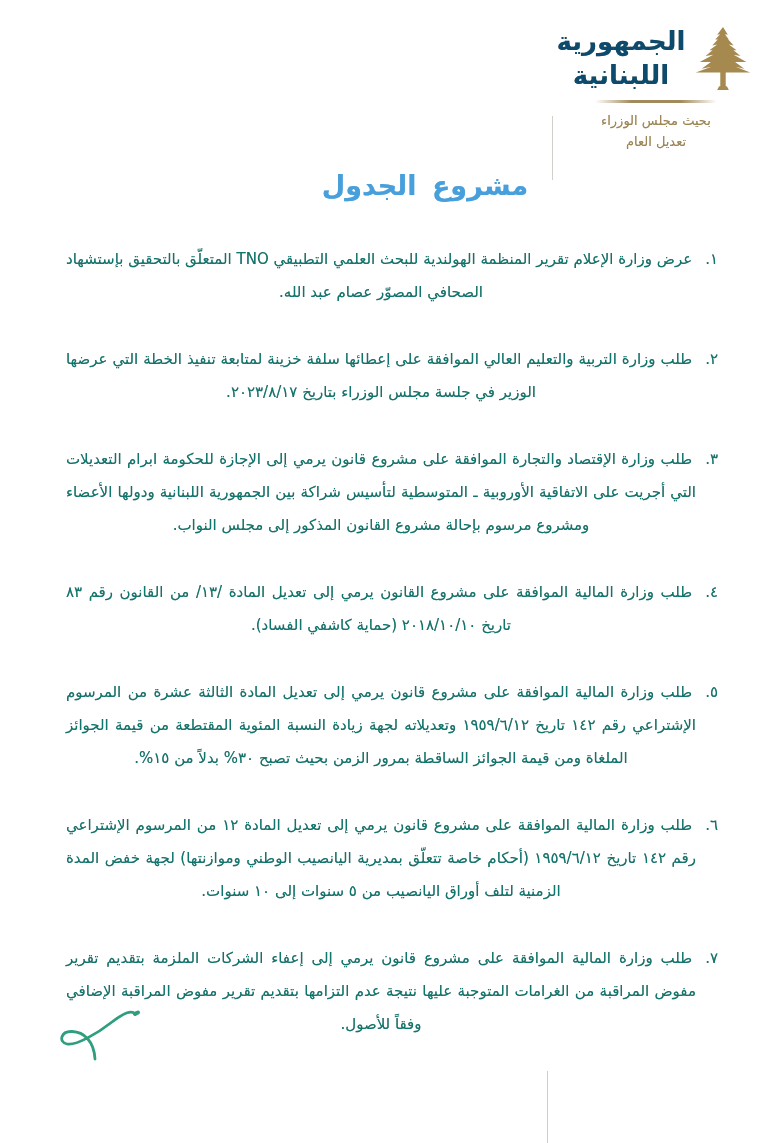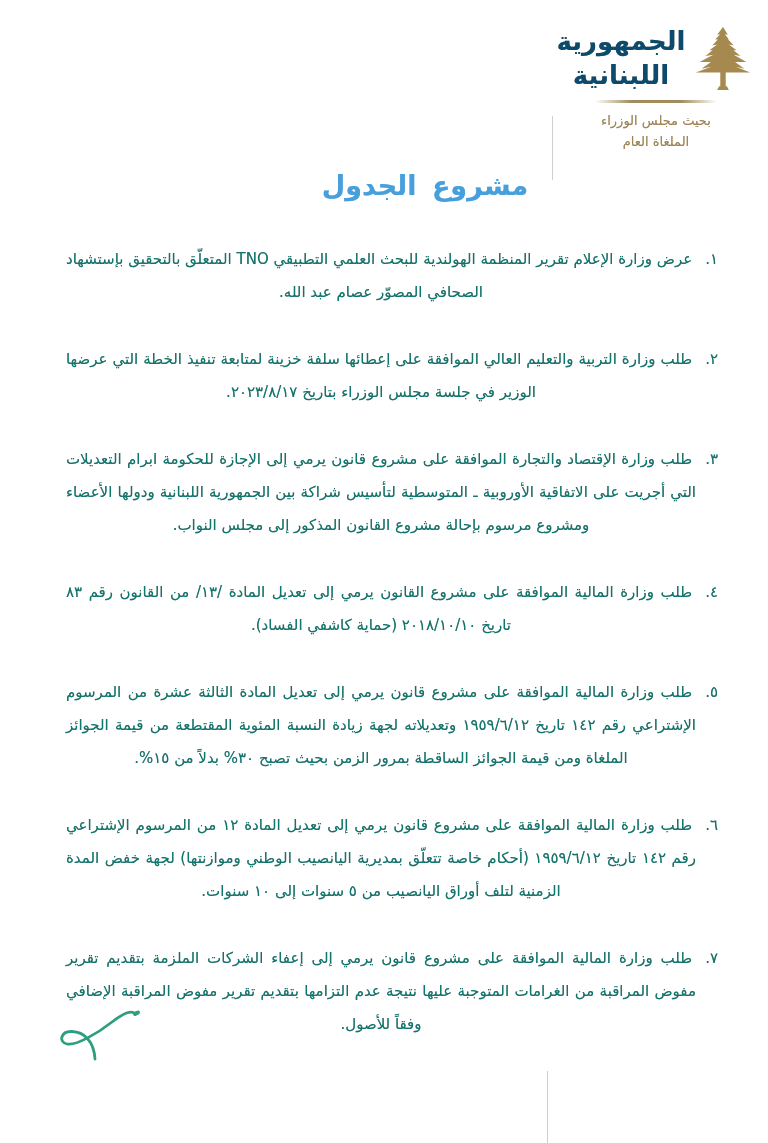--- a/index.html
+++ b/index.html
@@ -99,21 +99,21 @@
           <polygon points="32,10 21,22 26,21 18,27 46,27 38,21 43,22"></polygon>
           <polygon points="32,18 14,33 22,31.5 8,39 56,39 43,31.5 50,33"></polygon>
           <polygon points="32,30 10,46 20,44 4,50 60,50 45,44 54,46"></polygon>
           <rect x="29.2" y="48" width="5.6" height="20" rx="1"></rect>
           <polygon points="26,68 38,68 36,64 28,64"></polygon>
         </g>
       </svg>
     </div>
     <div class="emblem-divider"></div>
     <div class="emblem-org1">بحيث مجلس الوزراء</div>
-    <div class="emblem-org2">الملغاة العام</div>
+    <div class="emblem-org2">تعديل العام</div>
   </div>
   <div class="header-vline"></div>
 
   <div class="doc-title">مشروع الجدول</div>
 
   <div class="agenda">
     <p class="agenda-item"><span class="num">١.</span><span>عرض وزارة الإعلام تقرير المنظمة الهولندية للبحث العلمي التطبيقي TNO المتعلّق بالتحقيق بإستشهاد الصحافي المصوّر عصام عبد الله.</span></p>
     <p class="agenda-item"><span class="num">٢.</span><span>طلب وزارة التربية والتعليم العالي الموافقة على إعطائها سلفة خزينة لمتابعة تنفيذ الخطة التي عرضها الوزير في جلسة مجلس الوزراء بتاريخ ٢٠٢٣/٨/١٧.</span></p>
     <p class="agenda-item"><span class="num">٣.</span><span>طلب وزارة الإقتصاد والتجارة الموافقة على مشروع قانون يرمي إلى الإجازة للحكومة ابرام التعديلات التي أجريت على الاتفاقية الأوروبية ـ المتوسطية لتأسيس شراكة بين الجمهورية اللبنانية ودولها الأعضاء ومشروع مرسوم بإحالة مشروع القانون المذكور إلى مجلس النواب.</span></p>
     <p class="agenda-item"><span class="num">٤.</span><span>طلب وزارة المالية الموافقة على مشروع القانون يرمي إلى تعديل المادة /١٣/ من القانون رقم ٨٣ تاريخ ٢٠١٨/١٠/١٠ (حماية كاشفي الفساد).</span></p>

